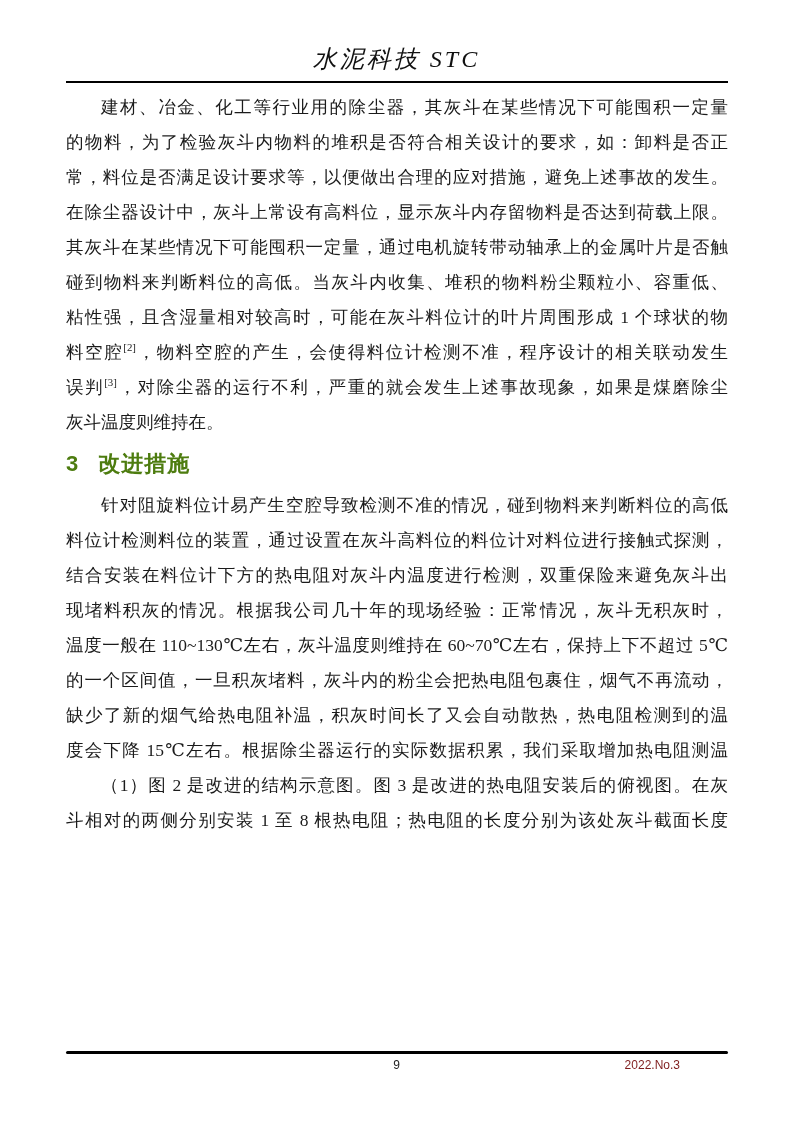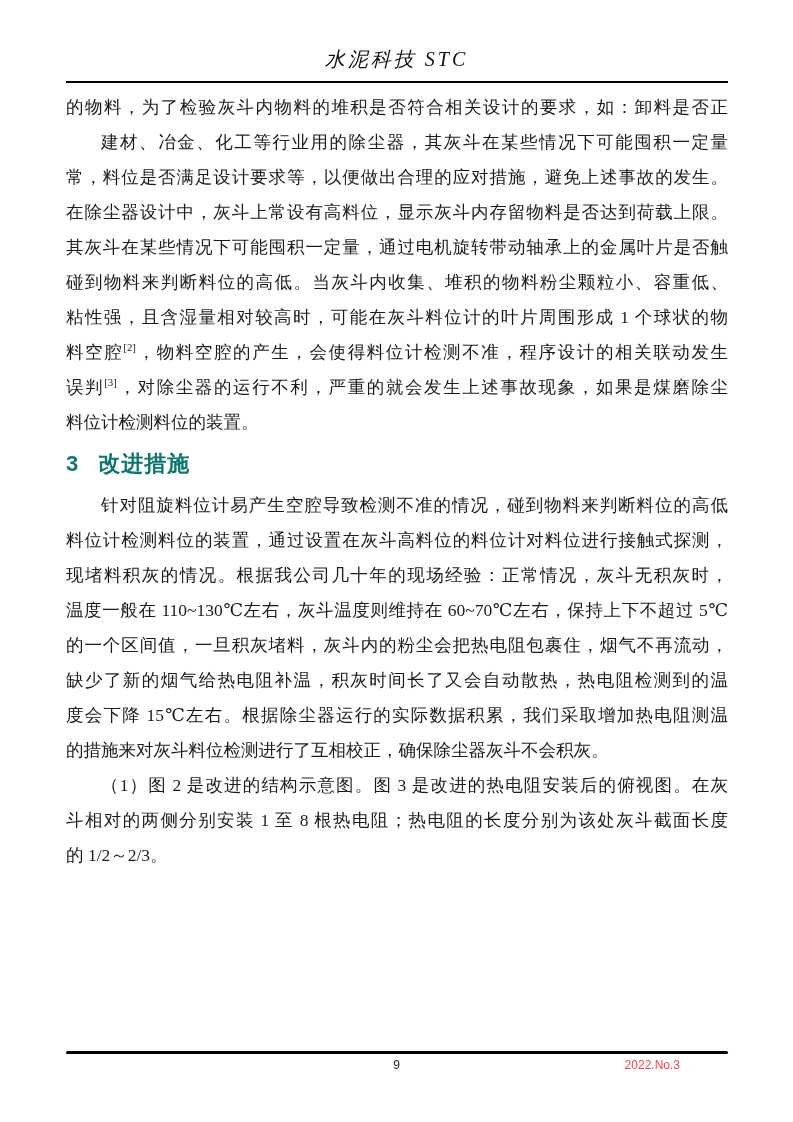--- a/index.html
+++ b/index.html
@@ -6,21 +6,21 @@
   body{
     width:793px;height:1122px;background:#ffffff;position:relative;
     font-family:"Liberation Serif","DejaVu Serif",serif;
     color:#1c1c1c;overflow:hidden;
   }
   .page{position:absolute;inset:0;background:#fff;}
 
   
   .header-title{
     position:absolute;top:44px;left:0;right:0;text-align:center;
-    font-size:20px;line-height:30px;font-style:italic;letter-spacing:3px;
+    font-size:24px;line-height:30px;font-style:italic;letter-spacing:3px;
     color:#111;white-space:nowrap;
   }
   .header-rule{
     position:absolute;top:81px;left:66px;width:662px;height:2px;background:#000;
   }
 
   
   .content{
     position:absolute;top:90px;left:66px;width:662px;
     font-size:17.5px;color:#1b1b1b;
@@ -30,84 +30,83 @@
     text-align:justify;text-align-last:justify;
     white-space:normal;
   }
   .para .tline.first{text-indent:2em;}
   .para .tline.lastline{text-align-last:left;}
   sup{font-size:0.62em;vertical-align:super;line-height:0;}
 
   .section-heading{
     height:48px;line-height:48px;
     font-family:"Liberation Sans","DejaVu Sans",sans-serif;
-    font-weight:bold;font-size:22px;color:#0f766e;
+    font-weight:bold;font-size:22px;color:#4d7c0f;
     text-align:left;
   }
   .section-heading .ht{margin-left:20px;letter-spacing:1px;}
 
   
   .footer-rule{
     position:absolute;top:1051px;left:66px;width:662px;height:3px;background:#000;
     border-radius:2px;
   }
   .footer-page{
     position:absolute;top:1057px;left:0;right:0;text-align:center;
     font-family:"Liberation Sans","DejaVu Sans",sans-serif;
     font-size:12px;line-height:16px;color:#222;
   }
   .footer-issue{
     position:absolute;top:1057px;right:113px;
     font-family:"Liberation Sans","DejaVu Sans",sans-serif;
-    font-size:12px;line-height:16px;color:#ef4444;
+    font-size:12px;line-height:16px;color:#7f1d1d;
   }
 </style>
 </head>
 <body>
 
 <div class="page">
 
   <div class="header-title">水泥科技 STC</div>
 
   <div class="header-rule"></div>
 
   <div class="content">
 
     <div class="para">
+        <div class="tline first">建材、冶金、化工等行业用的除尘器，其灰斗在某些情况下可能囤积一定量</div>
         <div class="tline">的物料，为了检验灰斗内物料的堆积是否符合相关设计的要求，如：卸料是否正</div>
-        <div class="tline first">建材、冶金、化工等行业用的除尘器，其灰斗在某些情况下可能囤积一定量</div>
         <div class="tline">常，料位是否满足设计要求等，以便做出合理的应对措施，避免上述事故的发生。</div>
         <div class="tline">在除尘器设计中，灰斗上常设有高料位，显示灰斗内存留物料是否达到荷载上限。</div>
         <div class="tline">其灰斗在某些情况下可能囤积一定量，通过电机旋转带动轴承上的金属叶片是否触</div>
         <div class="tline">碰到物料来判断料位的高低。当灰斗内收集、堆积的物料粉尘颗粒小、容重低、</div>
         <div class="tline">粘性强，且含湿量相对较高时，可能在灰斗料位计的叶片周围形成 1 个球状的物</div>
         <div class="tline">料空腔<sup>[2]</sup>，物料空腔的产生，会使得料位计检测不准，程序设计的相关联动发生</div>
         <div class="tline">误判<sup>[3]</sup>，对除尘器的运行不利，严重的就会发生上述事故现象，如果是煤磨除尘</div>
-        <div class="tline lastline">料位计检测料位的装置。</div>
+        <div class="tline lastline">灰斗温度则维持在。</div>
       </div>
 
     <div class="section-heading">
       <span>3</span><span class="ht">改进措施</span>
     </div>
 
     <div class="para">
         <div class="tline first">针对阻旋料位计易产生空腔导致检测不准的情况，碰到物料来判断料位的高低</div>
         <div class="tline">料位计检测料位的装置，通过设置在灰斗高料位的料位计对料位进行接触式探测，</div>
+        <div class="tline">结合安装在料位计下方的热电阻对灰斗内温度进行检测，双重保险来避免灰斗出</div>
         <div class="tline">现堵料积灰的情况。根据我公司几十年的现场经验：正常情况，灰斗无积灰时，</div>
         <div class="tline">温度一般在 110~130℃左右，灰斗温度则维持在 60~70℃左右，保持上下不超过 5℃</div>
         <div class="tline">的一个区间值，一旦积灰堵料，灰斗内的粉尘会把热电阻包裹住，烟气不再流动，</div>
         <div class="tline">缺少了新的烟气给热电阻补温，积灰时间长了又会自动散热，热电阻检测到的温</div>
         <div class="tline">度会下降 15℃左右。根据除尘器运行的实际数据积累，我们采取增加热电阻测温</div>
-        <div class="tline lastline">的措施来对灰斗料位检测进行了互相校正，确保除尘器灰斗不会积灰。</div>
       </div>
 
     <div class="para">
         <div class="tline first">（1）图 2 是改进的结构示意图。图 3 是改进的热电阻安装后的俯视图。在灰</div>
         <div class="tline">斗相对的两侧分别安装 1 至 8 根热电阻；热电阻的长度分别为该处灰斗截面长度</div>
-        <div class="tline lastline">的 1/2～2/3。</div>
       </div>
 
   </div>
 
   <div class="footer-rule"></div>
 
   <div class="footer-page">9</div>
 
   <div class="footer-issue">2022.No.3</div>
 

